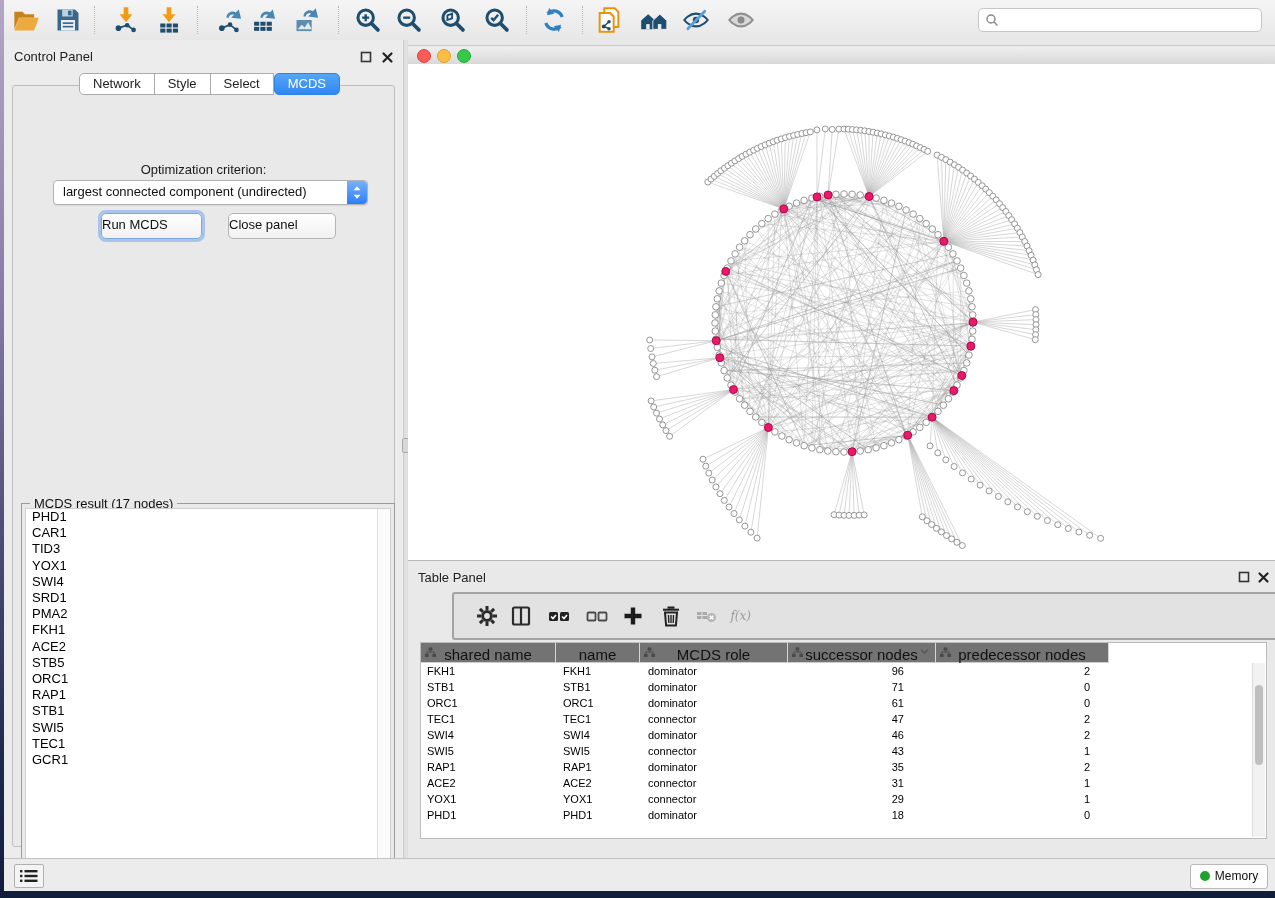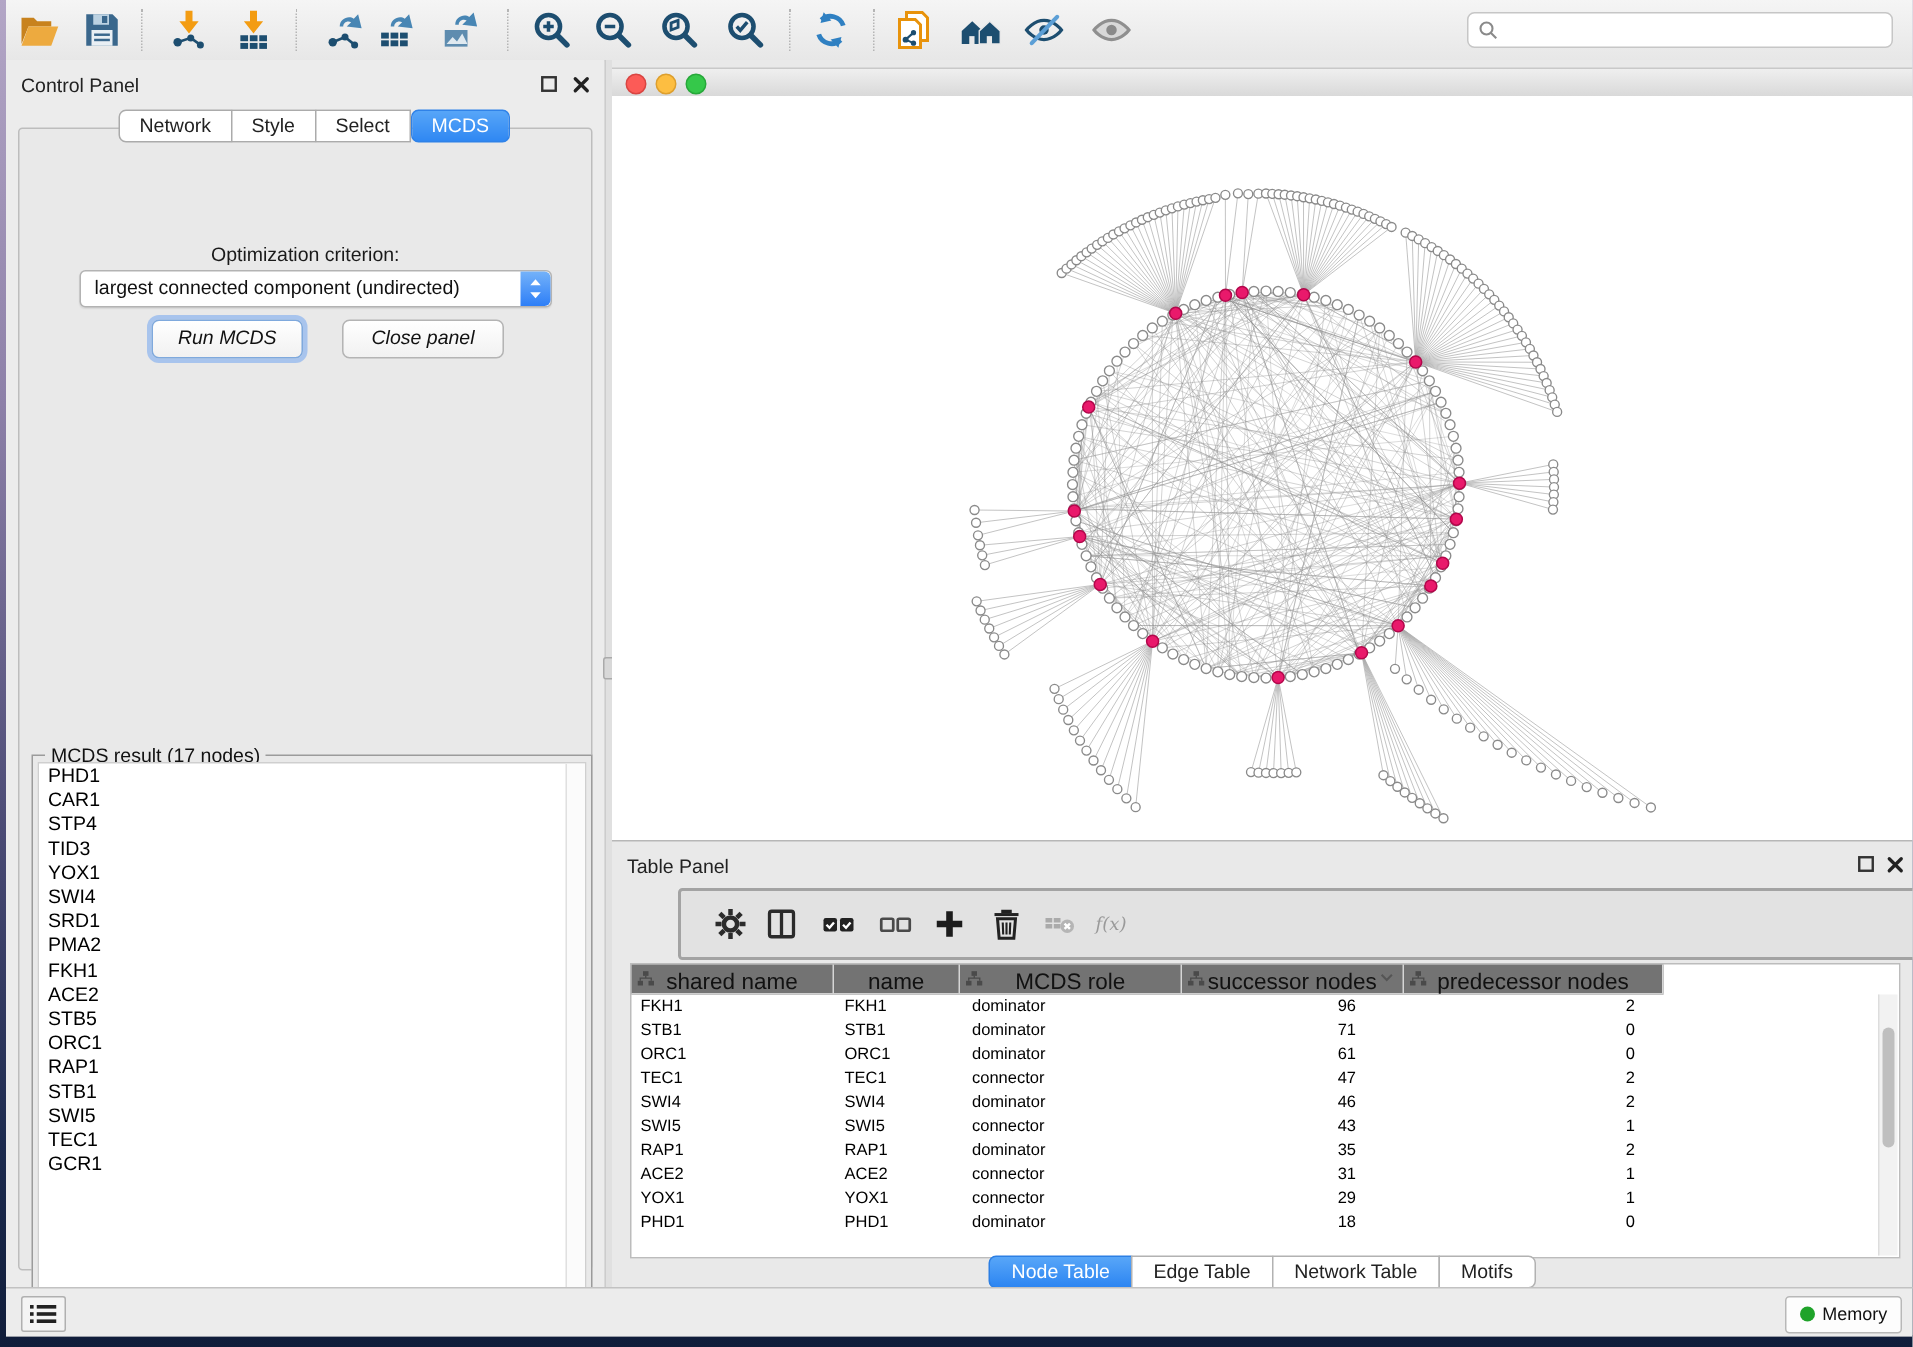--- a/index.html
+++ b/index.html
@@ -33,21 +33,21 @@
   .cp-tab:first-child{border-top-left-radius:5px;border-bottom-left-radius:5px;}
   .cp-tab.active{background:linear-gradient(#57a5f8,#2f87f2);color:#fff;border:1px solid #2f82e8;
     border-radius:5px;margin-left:0px;position:relative;z-index:4;}
   #opt-label{position:absolute;left:0;top:76px;width:100%;text-align:center;font-size:13px;color:#1a1a1a;}
   #dropdown{position:absolute;left:40px;top:94px;width:313px;height:23px;background:#fff;
     border:1px solid #b3b3b3;border-radius:4px;box-shadow:0 1px 1px rgba(0,0,0,.08);}
   #dropdown .dd-text{position:absolute;left:9px;top:3px;font-size:13px;color:#111;white-space:nowrap;}
   #dropdown .dd-step{position:absolute;right:0;top:0;width:20px;height:23px;border-radius:0 4px 4px 0;
     background:linear-gradient(#74b2f9,#2d7ef7);}
   .btn{position:absolute;height:24px;background:linear-gradient(#ffffff,#f1f1f1);border:1px solid #b4b4b4;
-    border-radius:5px;font-size:13px;color:#111;text-align:center;line-height:22px;font-style:italic;}
+    border-radius:5px;font-size:13px;color:#111;text-align:left;line-height:22px;}
   #run-btn{left:88px;top:127px;width:99px;border-color:#7fa9dd;box-shadow:0 0 0 3px rgba(115,165,240,.55);}
   #close-btn{left:215px;top:127px;width:106px;}
   #mcds-box{position:absolute;left:8px;top:417px;width:372px;height:372px;border:1px solid #9b9b9b;background:#e9e9e9;}
   #mcds-legend{position:absolute;left:8px;top:-8px;background:#e9e9e9;padding:0 4px;font-size:13px;color:#111;}
   #mcds-list{position:absolute;left:3px;top:4px;right:3px;bottom:3px;background:#fff;border:1px solid #cfcfcf;overflow:hidden;}
   #mcds-list .item{font-size:13px;line-height:16.2px;padding-left:6px;color:#000;}
   #mcds-scroll{position:absolute;right:0px;top:0px;bottom:0px;width:12px;background:#fbfbfb;border-left:1px solid #e0e0e0;}
 
   
   #v-splitter{position:absolute;left:399px;top:40px;width:5px;height:818px;background:#e0e0e0;
@@ -274,21 +274,20 @@
       </div>
       <div id="opt-label">Optimization criterion:</div>
       <div class="btn" id="run-btn">Run MCDS</div>
       <div class="btn" id="close-btn">Close panel</div>
       <div id="mcds-box">
         <div id="mcds-legend">MCDS result (17 nodes)</div>
         <div id="mcds-list">
           <div id="mcds-scroll"></div>
         <div class="item">PHD1</div>
             <div class="item">CAR1</div>
-            <div class="item">STP4</div>
             <div class="item">TID3</div>
             <div class="item">YOX1</div>
             <div class="item">SWI4</div>
             <div class="item">SRD1</div>
             <div class="item">PMA2</div>
             <div class="item">FKH1</div>
             <div class="item">ACE2</div>
             <div class="item">STB5</div>
             <div class="item">ORC1</div>
             <div class="item">RAP1</div>
@@ -1310,26 +1309,20 @@
             <div class="tcell" style="width: 147px; padding-left: 10px; box-sizing: border-box;">dominator</div>
             <div class="tcell num" style="width: 147px; padding-right: 28px; box-sizing: border-box;">18</div>
             <div class="tcell num" style="width: 172px; padding-right: 14px; box-sizing: border-box;">0</div>
           </div>
         </div>
       <div id="nt-scroll">
           <div id="nt-thumb"></div>
         </div>
     </div>
 
-    <div id="tp-tabs">
-        <div class="tp-tab active">Node Table</div>
-        <div class="tp-tab">Edge Table</div>
-        <div class="tp-tab">Network Table</div>
-        <div class="tp-tab">Motifs</div>
-      </div>
   </div>
 
   <div id="status-bar">
     <div id="list-btn">
       <svg width="18" height="14" viewBox="0 0 18 14" style="margin:4px 0 0 5px">
           <g fill="#222">
             <rect x="0" y="1" width="2.4" height="2.4"></rect>
             <rect x="0" y="5.8" width="2.4" height="2.4"></rect>
             <rect x="0" y="10.6" width="2.4" height="2.4"></rect>
             <rect x="4.5" y="1" width="13" height="2.4"></rect>

